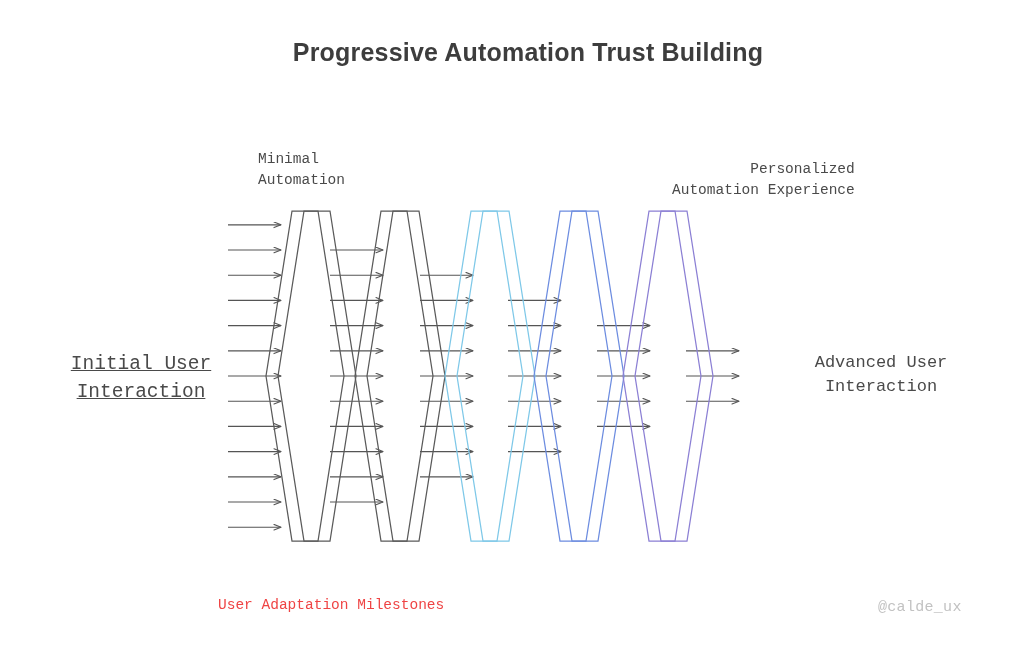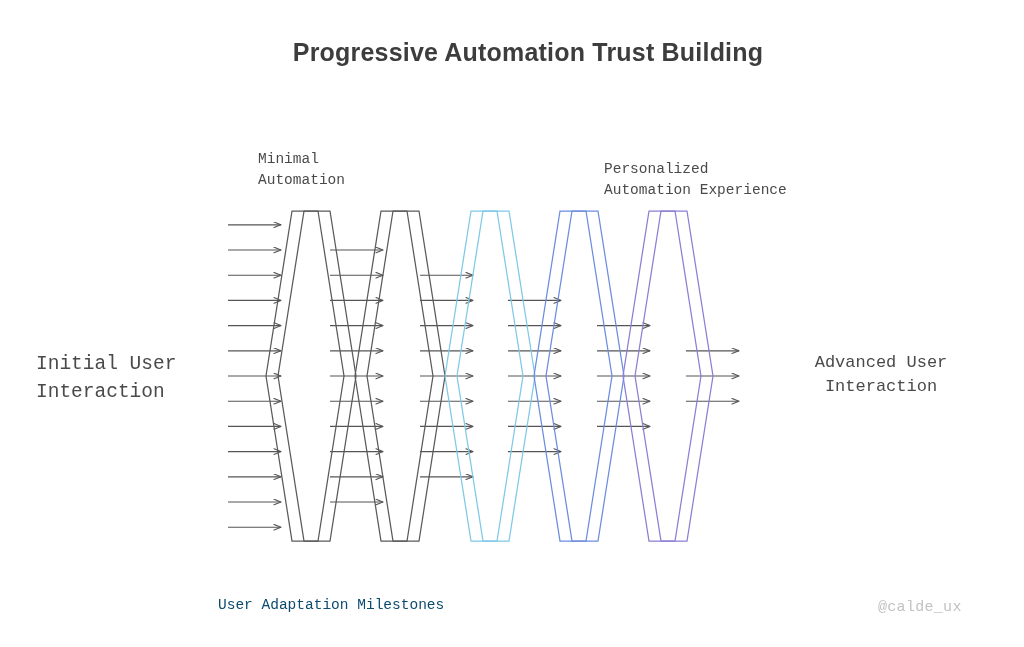--- a/index.html
+++ b/index.html
@@ -40,47 +40,48 @@
   }
 
   #label-minimal-automation {
     left: 258px;
     top: 149px;
     font-size: 14.5px;
     text-align: left;
   }
 
   #label-personalized-automation {
-    left: 604px;
+    left: 672px;
     top: 159px;
     font-size: 14.5px;
-    text-align: left;
+    text-align: right;
   }
 
   #label-initial-user {
     left: 36px;
     top: 351px;
     width: 210px;
     font-size: 19.5px;
-    text-align: left;
+    text-align: center;
+    text-decoration: underline;
   }
 
   #label-advanced-user {
     left: 776px;
     top: 351px;
     width: 210px;
     font-size: 17px;
     text-align: center;
   }
 
   #caption-milestones {
     left: 218px;
     top: 595px;
     font-size: 14.5px;
-    color: #0c4a6e;
+    color: #ef4444;
   }
 
   #watermark {
     left: 878px;
     top: 597px;
     font-size: 15px;
     color: #c2c2c2;
     letter-spacing: 0.3px;
   }
 

